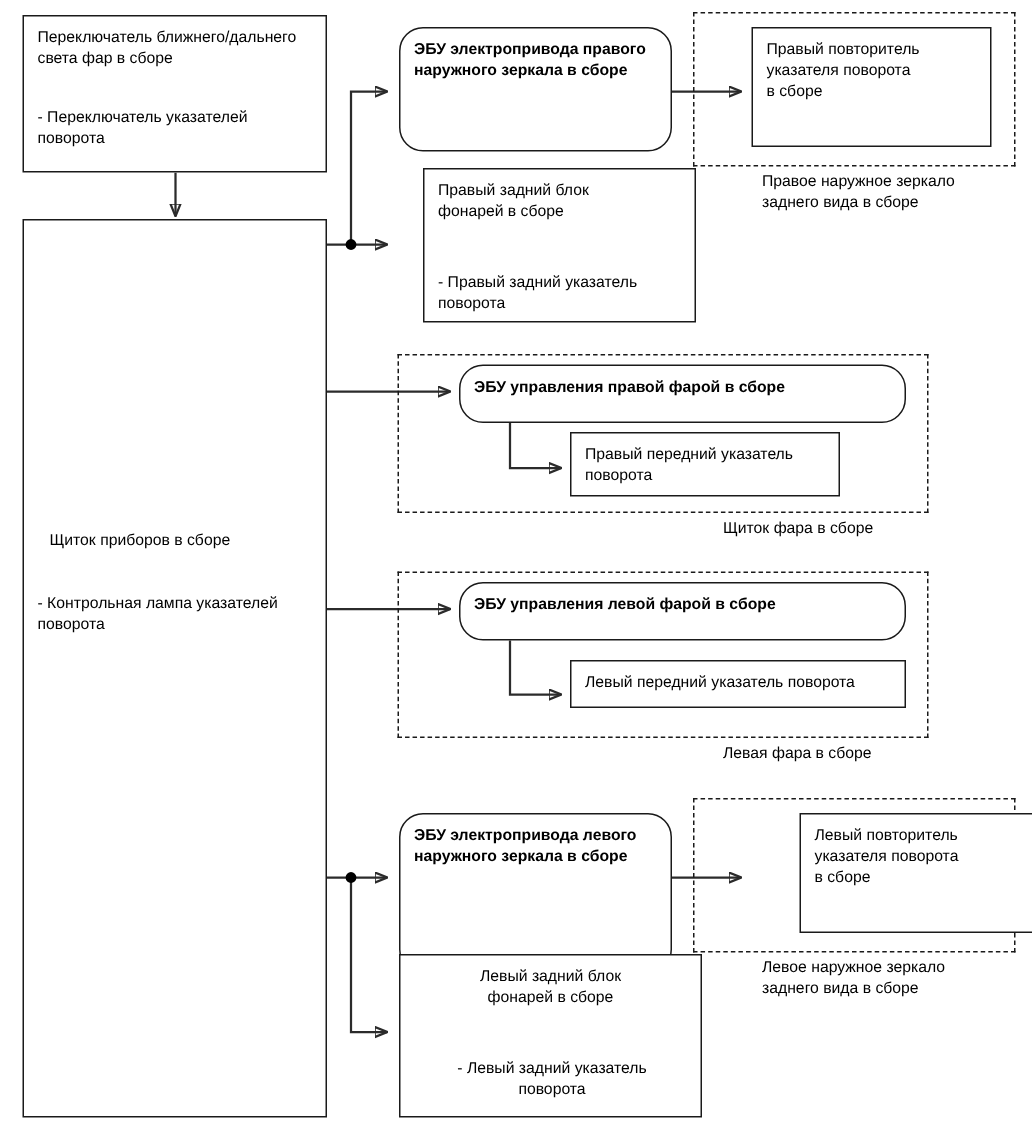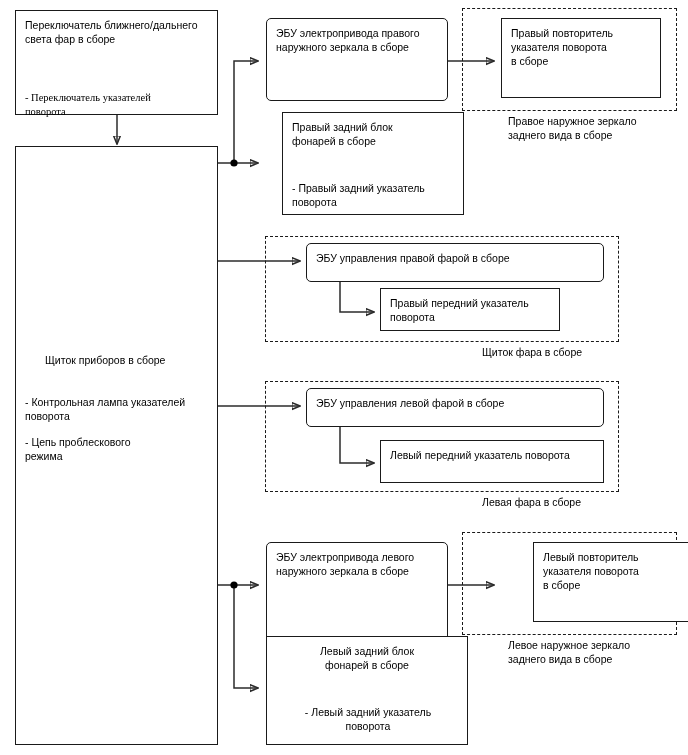--- a/index.html
+++ b/index.html
@@ -22,21 +22,22 @@
     position: absolute;
     box-sizing: border-box;
     border: 1.6px solid #1a1a1a;
     background: #ffffff;
     font-size: 10.5px;
     line-height: 14px;
     color: #000000;
     padding: 7px 9px;
   }
   .box.rounded {
-    border-radius: 5px;
+    border-radius: 16px;
+    font-weight: bold;
   }
   .box .title {
     white-space: pre-line;
   }
   .box .sub {
     position: absolute;
     left: 9px;
     right: 7px;
     white-space: pre-line;
   }
@@ -121,30 +122,28 @@
   <div class="dashgroup" style="left:265px; top:381px; width:354px; height:111px;"></div>
   <div class="grouplabel" style="left:482px; top:495px; width:200px;">Левая фара в сборе</div>
 
   <div class="dashgroup" style="left:462px; top:532px; width:215px; height:103px;"></div>
   <div class="grouplabel" style="left:508px; top:638px; width:200px;">Левое наружное зеркало
 заднего вида в сборе</div>
 
   <div class="box" style="left:15px; top:10px; width:203px; height:105px;">
     <div class="title">Переключатель ближнего/дальнего
 света фар в сборе</div>
-    <div class="sub" style="top:80px;font-family:Liberation Serif, serif;">- Переключатель указателей
+    <div class="sub" style="top:60px;">- Переключатель указателей
 поворота</div>
   </div>
 
   <div class="box" style="left:15px; top:146px; width:203px; height:599px;">
-    <div class="title" style="position:absolute; left:29px; top:206px;">Щиток приборов в сборе</div>
+    <div class="title" style="position:absolute; left:17px; top:206px;">Щиток приборов в сборе</div>
     <div class="sub" style="top:248px;">- Контрольная лампа указателей
 поворота</div>
-    <div class="sub" style="top:288px;">- Цепь проблескового
-режима</div>
   </div>
 
   <div class="box rounded" style="left:266px; top:18px; width:182px; height:83px;">
     <div class="title">ЭБУ электропривода правого
 наружного зеркала в сборе</div>
   </div>
 
   <div class="box" style="left:501px; top:18px; width:160px; height:80px;">
     <div class="title">Правый повторитель
 указателя поворота
@@ -163,21 +162,21 @@
   </div>
 
   <div class="box" style="left:380px; top:288px; width:180px; height:43px;">
     <div class="title">Правый передний указатель поворота</div>
   </div>
 
   <div class="box rounded" style="left:306px; top:388px; width:298px; height:39px;">
     <div class="title">ЭБУ управления левой фарой в сборе</div>
   </div>
 
-  <div class="box" style="left:380px; top:440px; width:224px; height:43px;">
+  <div class="box" style="left:380px; top:440px; width:224px; height:32px;">
     <div class="title">Левый передний указатель поворота</div>
   </div>
 
   <div class="box rounded" style="left:266px; top:542px; width:182px; height:107px;">
     <div class="title">ЭБУ электропривода левого
 наружного зеркала в сборе</div>
   </div>
 
   <div class="box" style="left:501px; top:542px; width:160px; height:80px;margin-left:32px;">
     <div class="title">Левый повторитель

